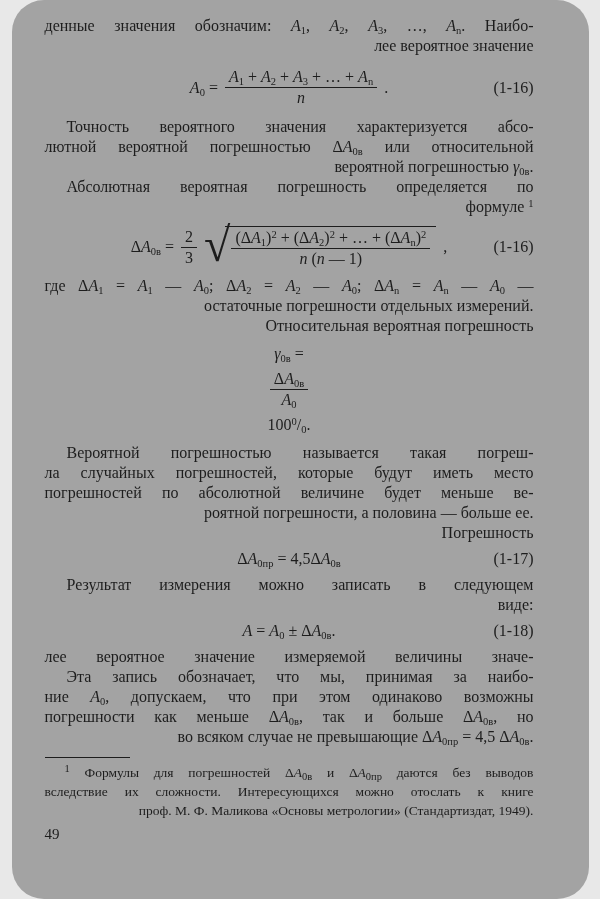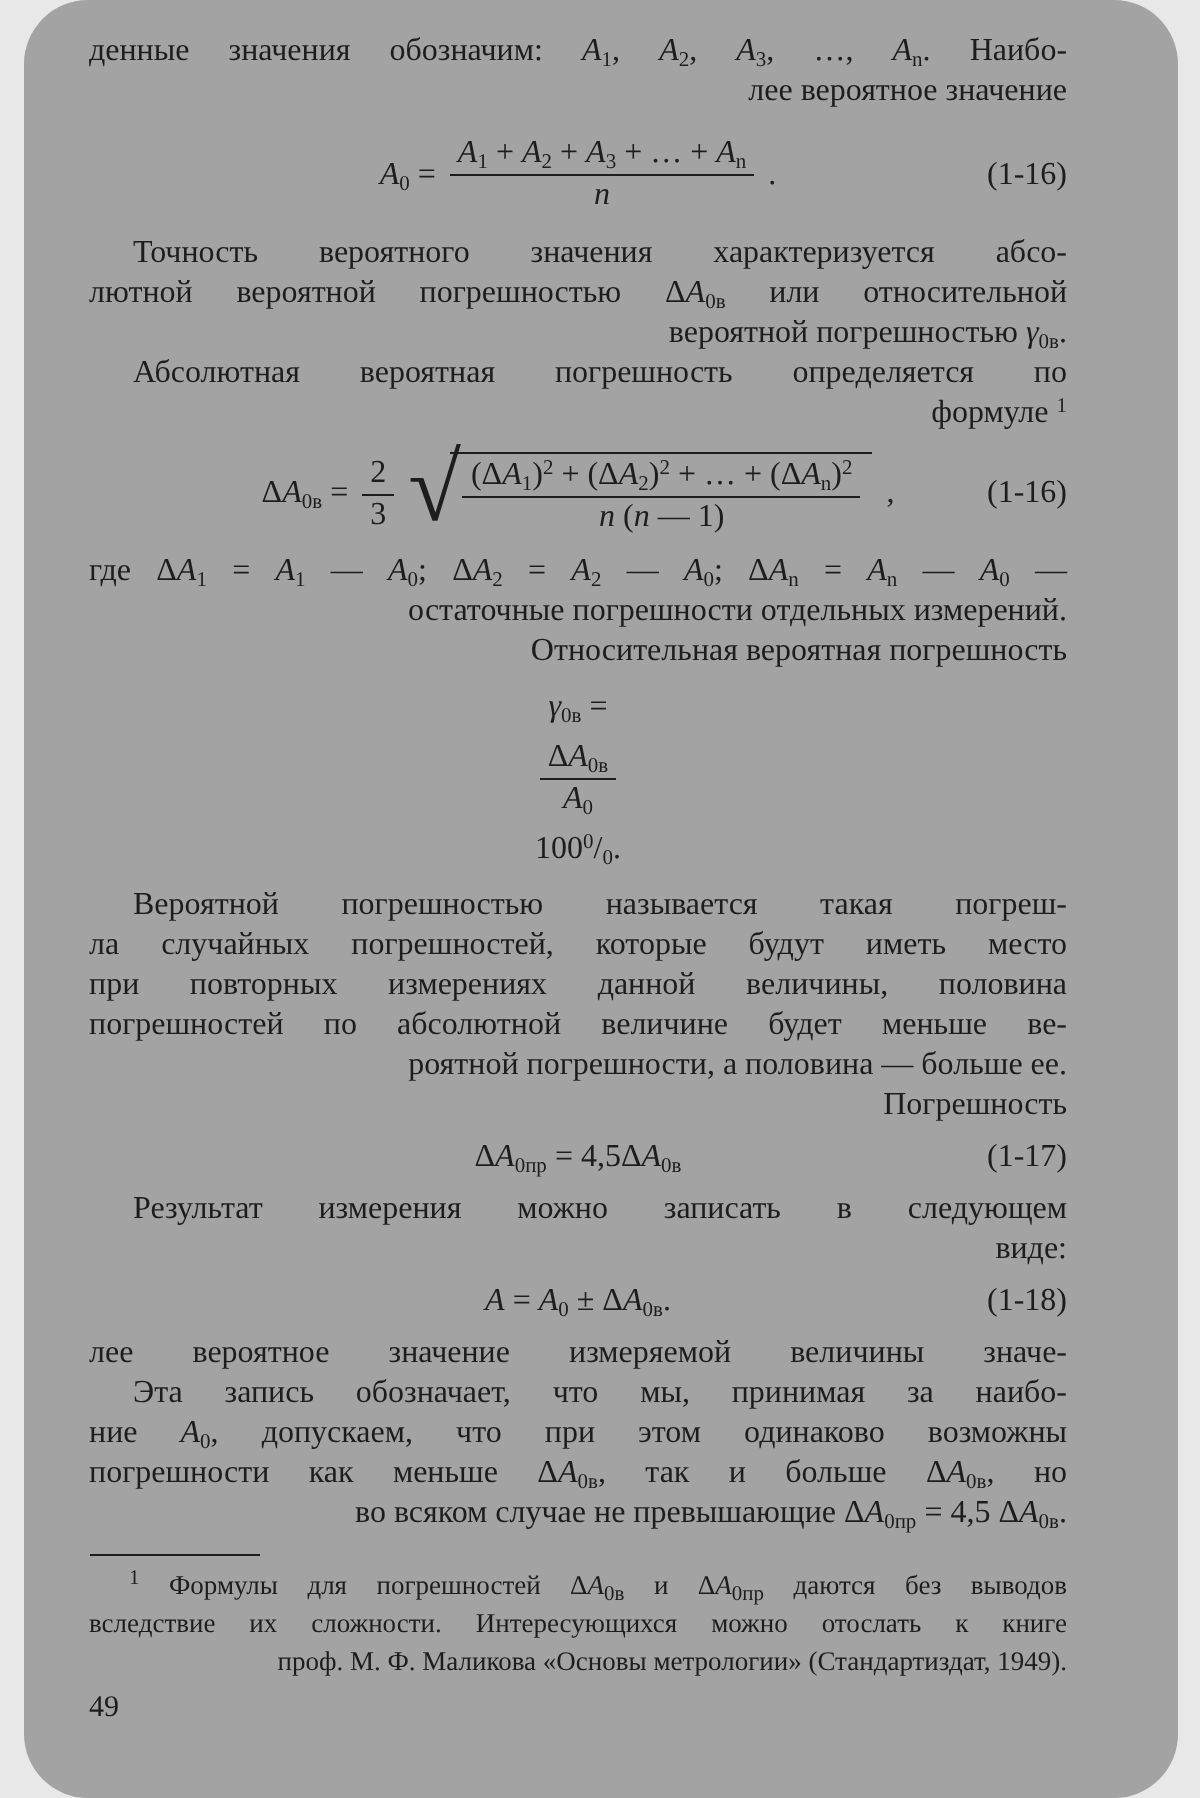--- a/index.html
+++ b/index.html
@@ -123,21 +123,20 @@
     <span class="frac">
       <span class="fnum">Δ<i>A</i><sub>0в</sub></span>
       <span class="fden"><i>A</i><sub>0</sub></span>
     </span>
     <span>100<sup>0</sup>/<sub>0</sub>.</span>
   </div>
 
   <div>
     <div class="ln j ind">Вероятной погрешностью называется такая погреш-</div>
     <div class="ln j">ла случайных погрешностей, которые будут иметь место</div>
-    <div class="ln j">при повторных измерениях данной величины, половина</div>
     <div class="ln j">погрешностей по абсолютной величине будет меньше ве-</div>
     <div class="ln last">роятной погрешности, а половина — больше ее.</div>
   </div>
 
   <div>
     <div class="ln last ind">Погрешность</div>
   </div>
 
   <div class="formula f17">
     <span>Δ<i>A</i><sub>0пр</sub> = 4,5Δ<i>A</i><sub>0в</sub></span>

